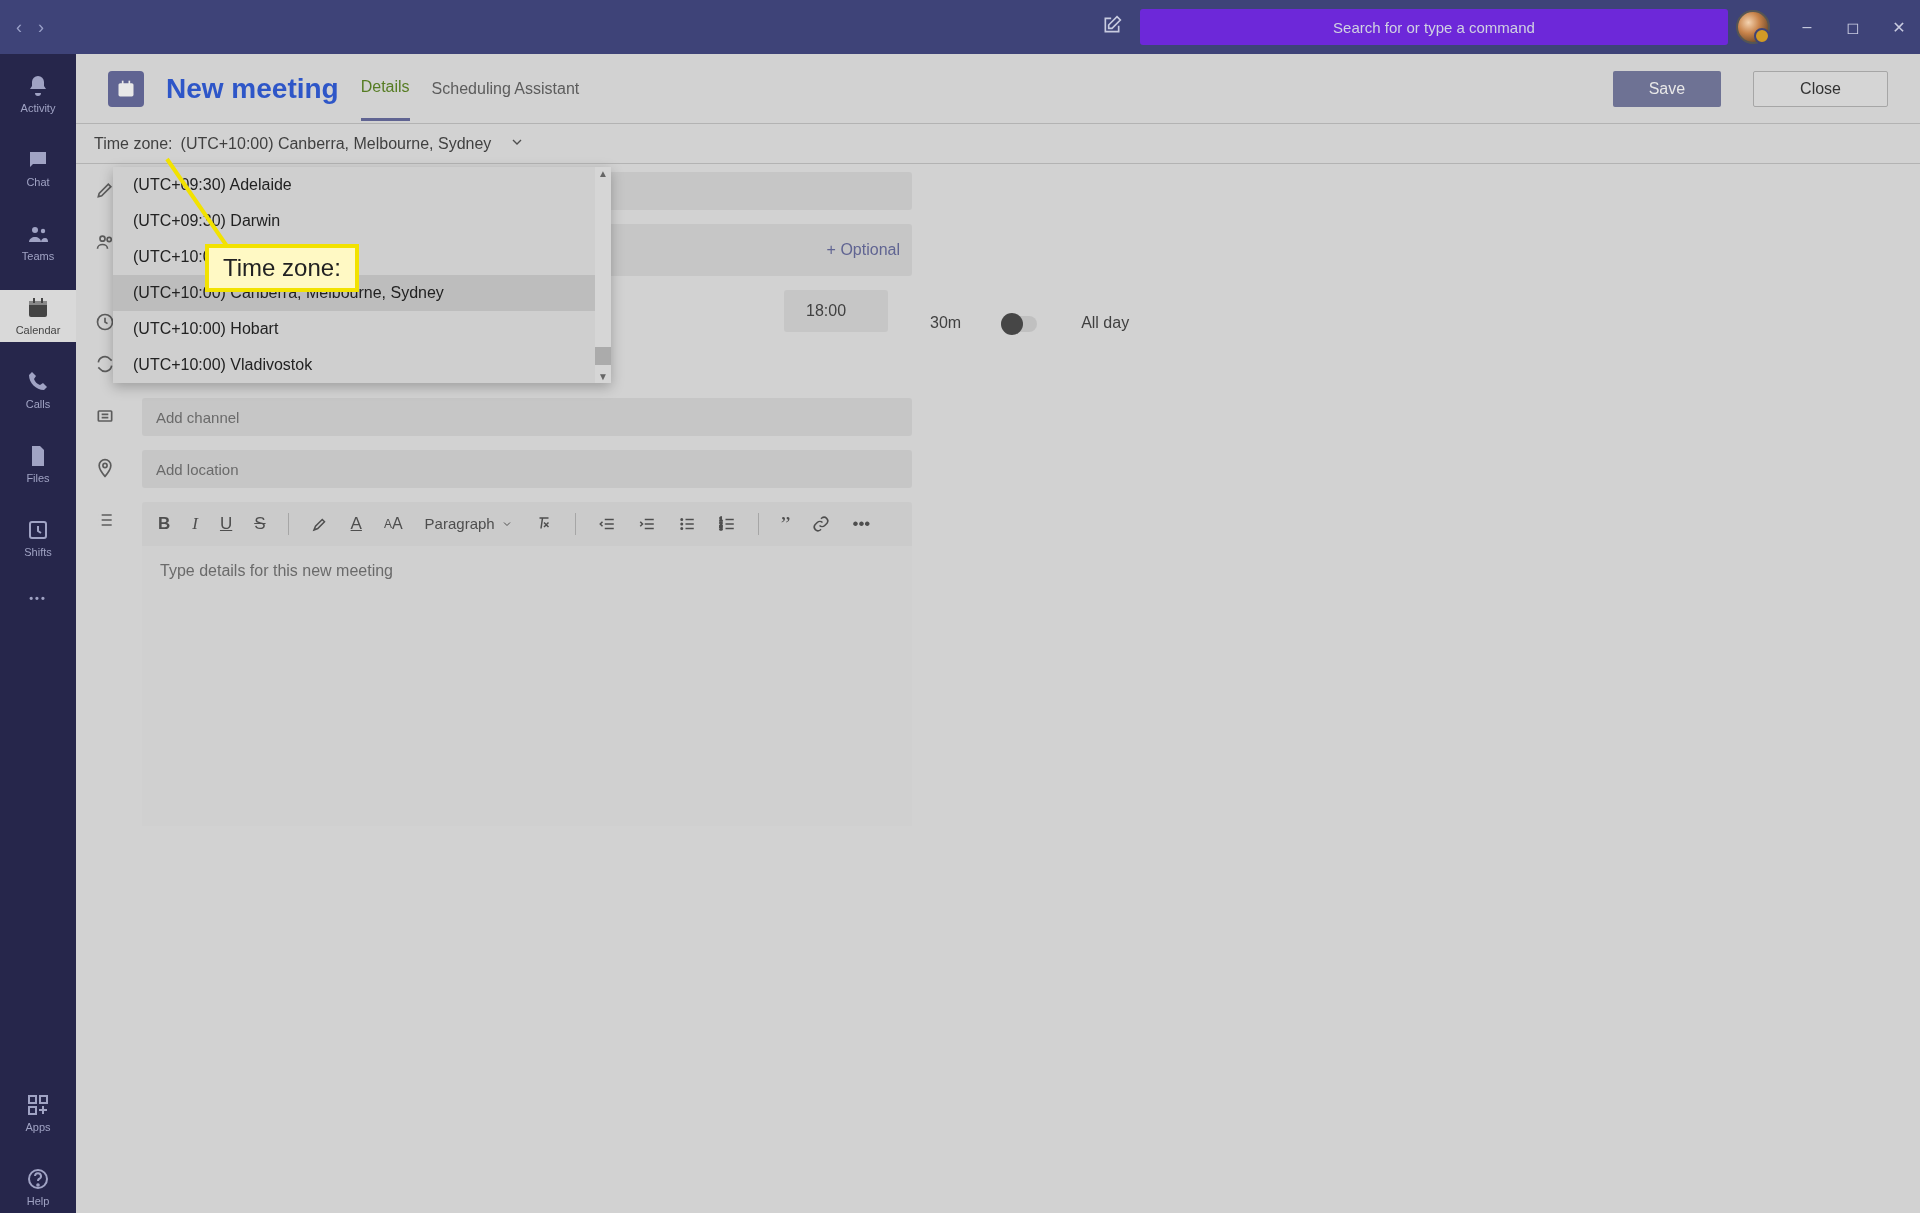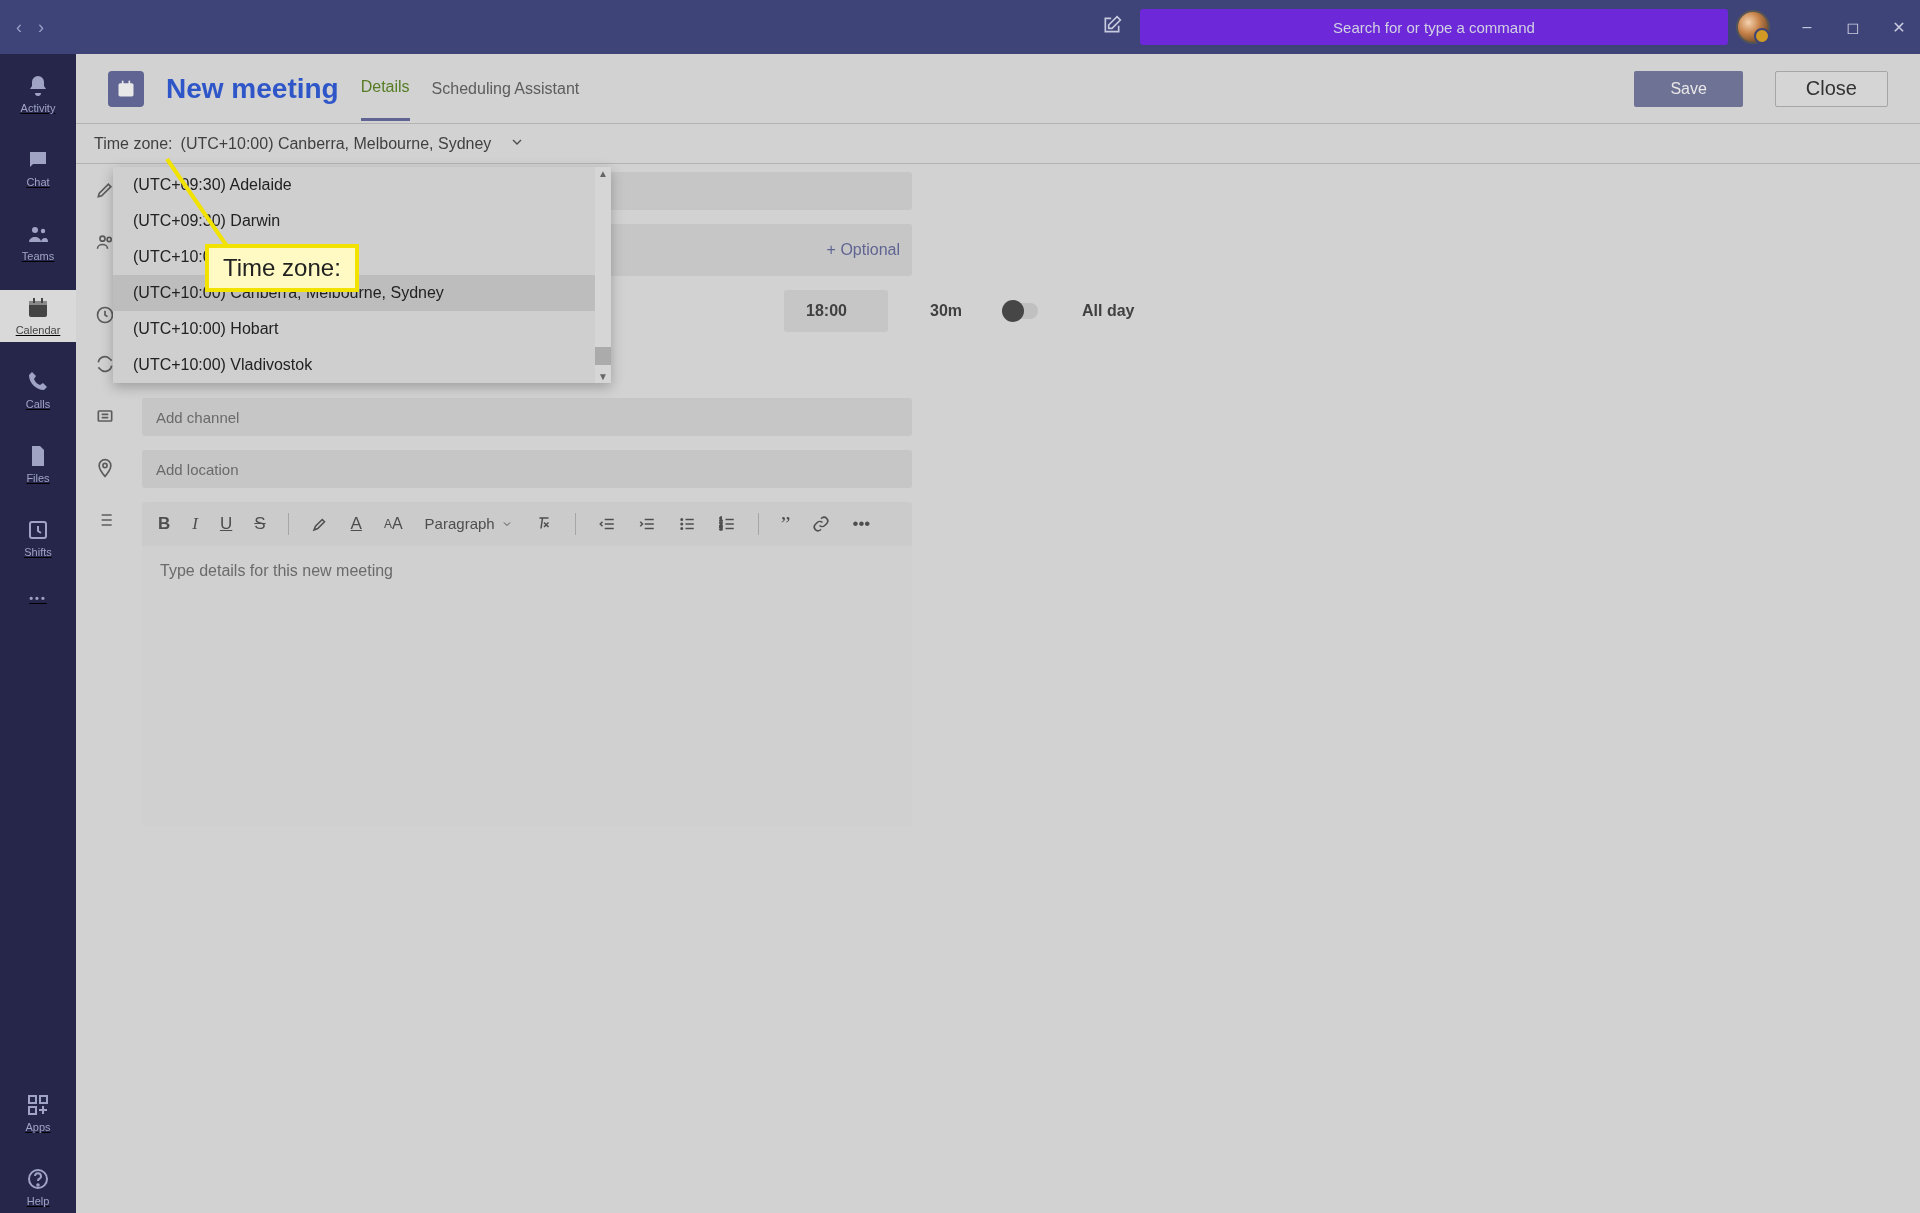--- a/index.html
+++ b/index.html
@@ -26,40 +26,40 @@
 }
 .titlebar-right { margin-left: auto; display: flex; align-items: center; gap: 28px; }
 .avatar { width: 34px; height: 34px; border-radius: 50%; background: radial-gradient(circle at 35% 35%, #f4d3b0 0%, #c8834a 40%, #3c2a1a 100%); border:2px solid #555; position:relative; }
 .avatar::after{content:"";position:absolute;right:-2px;bottom:-2px;width:12px;height:12px;border-radius:50%;background:#D19A25;border:2px solid #3E4378;}
 .win-btn { color:#C8CBE0; font-size:16px; width:18px; text-align:center; cursor:pointer; }
 
 
 .leftrail {
   position:absolute; left:0; top:54px; bottom:0; width:76px;
   background:#26264B; display:flex; flex-direction:column; align-items:center;
-  padding-top:14px; gap:22px;text-decoration:underline;
+  padding-top:14px; gap:22px;
 }
 .rail-item { display:flex; flex-direction:column; align-items:center; gap:4px; color:#A0A3C4; font-size:11px; cursor:pointer; width:100%; padding:6px 0; }
 .rail-item.active { background:#D9D9D9; color:#444; }
 .rail-item svg { width:24px; height:24px; }
 .rail-spacer { flex:1; }
 .rail-more { color:#A0A3C4; letter-spacing:2px; font-weight:bold; }
 
 
 .main { position:absolute; left:76px; top:54px; right:0; bottom:0; background:#E4E4E4; }
 
 
 .tabheader { height:70px; display:flex; align-items:center; padding:0 32px; gap:22px; border-bottom:1px solid #BFBFBF; }
 .cal-badge { width:36px; height:36px; border-radius:4px; background:#595E96; display:flex; align-items:center; justify-content:center; }
 .page-title { font-size:28px; font-weight:700; color:#1d4ed8; }
 .tab { font-size:16px; color:#555; padding:22px 0; cursor:pointer; }
 .tab.active { color:#4d7c0f; border-bottom:3px solid #595E96; }
 .hdr-spacer{flex:1;}
 .btn-primary { background:#6B6F99; color:#fff; border:none; height:36px; padding:0 36px; font-size:16px; border-radius:2px; cursor:pointer; }
-.btn-secondary { background:#E8E8E8; color:#222; border:1px solid #AFAFAF; height:36px; padding:0 30px; font-size:20px; border-radius:2px; cursor:pointer; margin-left:10px; }
+.btn-secondary { background:#E8E8E8; color:#222; border:1px solid #AFAFAF; height:36px; padding:0 46px; font-size:16px; border-radius:2px; cursor:pointer; margin-left:10px; }
 
 
 .tzbar { height:40px; display:flex; align-items:center; padding:0 18px; gap:8px; border-bottom:1px solid #BFBFBF; font-size:16px; color:#333; }
 .tz-chevron { margin-left:10px; color:#444; }
 
 
 .form { padding:8px 18px; position:relative; }
 .row { display:flex; align-items:flex-start; gap:26px; margin-bottom:14px; }
 .row-icon { width:22px; display:flex; justify-content:center; color:#555; padding-top:8px; }
 .field { background:#D6D6D6; height:38px; border-radius:3px; display:flex; align-items:center; padding:0 14px; color:#666; font-size:15px; }
@@ -253,21 +253,21 @@
             <path d="M3 20c0-3 3-5 6-5s6 2 6 5"></path>
             <circle cx="17" cy="9" r="2.5"></circle>
           </svg>
       </div>
       <div class="attend-wrap">
         <div class="attend-inner"><span>Add required attendees</span></div>
         <span class="optional">+ Optional</span>
       </div>
     </div>
 
-    <div class="row" style="align-items:center;font-weight:bold;">
+    <div class="row" style="align-items:flex-end;">
       <div class="row-icon">
         <svg width="20" height="20" viewBox="0 0 24 24" fill="none" stroke="currentColor" stroke-width="2">
             <circle cx="12" cy="12" r="9"></circle>
             <path d="M12 7v5l3 2"></path>
           </svg>
       </div>
       <div style="width:470px"></div>
       <div style="width:120px"></div>
       <div class="time-field">
         <span>18:00</span>

